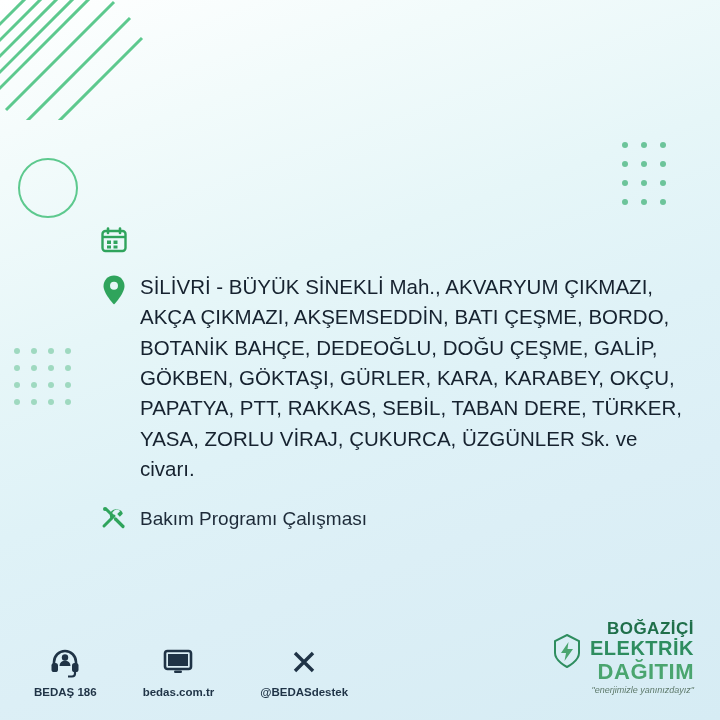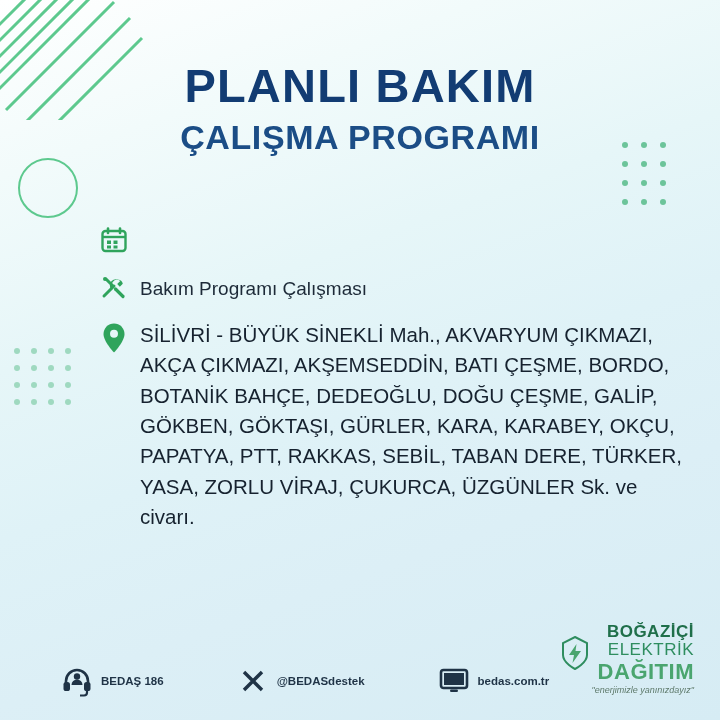--- a/index.html
+++ b/index.html
@@ -134,39 +134,38 @@
   .foot-items {
     position: absolute;
     left: 34px;
     bottom: 6px;
     display: flex;
     gap: 46px;
     align-items: flex-end;
   }
   .foot-item {
     display: flex;
-    flex-direction: row;
+    flex-direction: column;
     align-items: center;
     gap: 7px;
-    margin-left: 26px;
   }
   .foot-item .lbl {
     font-size: 11.5px;
     color: #1f3346;
     font-weight: bold;
   }
   .brand {
     position: absolute;
     right: 26px;
     bottom: 8px;
     text-align: right;
     line-height: 1.08;
   }
   .brand .l1 { font-size: 17px; font-weight: bold; color: #1f6f4a; letter-spacing: 0.5px;}
-  .brand .l2 { font-size: 17px; font-weight: normal; color: #2e8d5f; letter-spacing: 0.5px;}
+  .brand .l2 { font-size: 20px; font-weight: bold; color: #2e8d5f; letter-spacing: 0.5px;}
   .brand .l3 { font-size: 22px; font-weight: bold; color: #4aa56f; letter-spacing: 0.5px;}
   .brand .slogan { font-size: 9px; color: #5e7a6b; margin-top: 3px; font-style: italic; }
   .brand-wrap { display: flex; align-items: center; justify-content: flex-end; gap: 8px; }
   .brand-mark { width: 30px; height: 34px; }
 </style>
 </head>
 <body>
 
 <div class="poster">
 
@@ -214,97 +213,93 @@
     <span></span>
       <span></span>
       <span></span>
       <span></span>
     <span></span>
       <span></span>
       <span></span>
       <span></span>
   </div>
 
-  <div class="heading">
-    <div class="title-main">PLANLI BAKIM</div>
-    <div class="title-sub">ÇALIŞMA PROGRAMI</div>
-  </div>
 
   <div class="info">
 
     <div class="row">
       <div class="ic">
         <svg width="28" height="28" viewBox="0 0 28 28">
           <rect x="2.5" y="5" width="23" height="20" rx="3" fill="none" stroke="#2fa45c" stroke-width="2.4"></rect>
           <line x1="2.5" y1="11" x2="25.5" y2="11" stroke="#2fa45c" stroke-width="2.4"></line>
           <line x1="8" y1="2.5" x2="8" y2="7" stroke="#2fa45c" stroke-width="2.6" stroke-linecap="round"></line>
           <line x1="20" y1="2.5" x2="20" y2="7" stroke="#2fa45c" stroke-width="2.6" stroke-linecap="round"></line>
           <rect x="7" y="14.5" width="4" height="3.5" fill="#2fa45c"></rect>
           <rect x="13.5" y="14.5" width="4" height="3.5" fill="#2fa45c"></rect>
           <rect x="7" y="19.5" width="4" height="3" fill="#2fa45c"></rect>
           <rect x="13.5" y="19.5" width="4" height="3" fill="#2fa45c"></rect>
         </svg>
       </div>
     </div>
 
 
+    <div class="row address">
+      <div class="ic">
+        <svg width="28" height="32" viewBox="0 0 28 32">
+          <path d="M14 1.5 C8.2 1.5 3.5 6.2 3.5 12 C3.5 19.6 14 30.5 14 30.5 C14 30.5 24.5 19.6 24.5 12 C24.5 6.2 19.8 1.5 14 1.5 Z" fill="#2fa45c"></path>
+          <circle cx="14" cy="11.8" r="4" fill="#e6f6f8"></circle>
+        </svg>
+      </div>
+      <div class="txt">SİLİVRİ - BÜYÜK SİNEKLİ Mah., AKVARYUM ÇIKMAZI, AKÇA ÇIKMAZI, AKŞEMSEDDİN, BATI ÇEŞME, BORDO, BOTANİK BAHÇE, DEDEOĞLU, DOĞU ÇEŞME, GALİP, GÖKBEN, GÖKTAŞI, GÜRLER, KARA, KARABEY, OKÇU, PAPATYA, PTT, RAKKAS, SEBİL, TABAN DERE, TÜRKER, YASA, ZORLU VİRAJ, ÇUKURCA, ÜZGÜNLER Sk. ve civarı.</div>
+    </div>
+
     <div class="row">
       <div class="ic">
         <svg width="28" height="28" viewBox="0 0 28 28">
           <path d="M4 22 L14 12" stroke="#2fa45c" stroke-width="3" stroke-linecap="round"></path>
           <path d="M18 5.5 a5.5 5.5 0 0 0 -5 8.8 l-1.4 1.4 a5.5 5.5 0 0 1 8.6 -8.6 l-3 3 2.6 2.6 3-3 a5.5 5.5 0 0 0 -4.8 -4.2 z" fill="#2fa45c"></path>
           <path d="M6 5 L12.5 11.5" stroke="#2fa45c" stroke-width="3" stroke-linecap="round"></path>
           <path d="M15.5 15 L23 22.5" stroke="#2fa45c" stroke-width="3.2" stroke-linecap="round"></path>
           <circle cx="5" cy="5" r="2" fill="#2fa45c"></circle>
         </svg>
       </div>
       <div class="txt">Bakım Programı Çalışması</div>
     </div>
 
-    <div class="row address">
-      <div class="ic">
-        <svg width="28" height="32" viewBox="0 0 28 32">
-          <path d="M14 1.5 C8.2 1.5 3.5 6.2 3.5 12 C3.5 19.6 14 30.5 14 30.5 C14 30.5 24.5 19.6 24.5 12 C24.5 6.2 19.8 1.5 14 1.5 Z" fill="#2fa45c"></path>
-          <circle cx="14" cy="11.8" r="4" fill="#e6f6f8"></circle>
-        </svg>
-      </div>
-      <div class="txt">SİLİVRİ - BÜYÜK SİNEKLİ Mah., AKVARYUM ÇIKMAZI, AKÇA ÇIKMAZI, AKŞEMSEDDİN, BATI ÇEŞME, BORDO, BOTANİK BAHÇE, DEDEOĞLU, DOĞU ÇEŞME, GALİP, GÖKBEN, GÖKTAŞI, GÜRLER, KARA, KARABEY, OKÇU, PAPATYA, PTT, RAKKAS, SEBİL, TABAN DERE, TÜRKER, YASA, ZORLU VİRAJ, ÇUKURCA, ÜZGÜNLER Sk. ve civarı.</div>
-    </div>
-
   </div>
 
   <div class="footer">
     <div class="foot-items">
 
       <div class="foot-item">
         <svg width="34" height="34" viewBox="0 0 34 34">
           <path d="M6 22 V17 a11 11 0 0 1 22 0 v5" fill="none" stroke="#1f3346" stroke-width="2.6"></path>
           <rect x="3.5" y="18" width="6.5" height="9" rx="2.6" fill="#1f3346"></rect>
           <rect x="24" y="18" width="6.5" height="9" rx="2.6" fill="#1f3346"></rect>
           <path d="M27 27 v1.5 a3 3 0 0 1 -3 3 h-4" fill="none" stroke="#1f3346" stroke-width="2.2"></path>
           <circle cx="17" cy="12.5" r="3.2" fill="#1f3346"></circle>
           <path d="M11.5 21 a5.5 5.5 0 0 1 11 0 z" fill="#1f3346"></path>
         </svg>
         <div class="lbl">BEDAŞ 186</div>
       </div>
 
       <div class="foot-item">
         <svg width="34" height="34" viewBox="0 0 34 34">
-          <path d="M8 8 L26 26 M26 8 L8 26" stroke="#1f3346" stroke-width="3.4" stroke-linecap="butt"></path>
-        </svg>
-        <div class="lbl">@BEDASdestek</div>
-      </div>
-
-      <div class="foot-item">
-        <svg width="34" height="34" viewBox="0 0 34 34">
           <rect x="4" y="6" width="26" height="18" rx="2.5" fill="none" stroke="#1f3346" stroke-width="2.6"></rect>
           <rect x="7" y="9" width="20" height="12" fill="#1f3346"></rect>
           <rect x="13" y="25.5" width="8" height="2.6" rx="1.3" fill="#1f3346"></rect>
         </svg>
         <div class="lbl">bedas.com.tr</div>
+      </div>
+
+      <div class="foot-item">
+        <svg width="34" height="34" viewBox="0 0 34 34">
+          <path d="M8 8 L26 26 M26 8 L8 26" stroke="#1f3346" stroke-width="3.4" stroke-linecap="butt"></path>
+        </svg>
+        <div class="lbl">@BEDASdestek</div>
       </div>
 
     </div>
 
     <div class="brand">
       <div class="brand-wrap">
         <svg class="brand-mark" viewBox="0 0 30 34">
           <path d="M15 1 L27 7 V19 C27 27 15 33 15 33 C15 33 3 27 3 19 V7 Z" fill="none" stroke="#2e8d5f" stroke-width="2"></path>
           <path d="M16.5 8 L9 19 h5 l-1.5 8 L21 15 h-5.5 z" fill="#4aa56f"></path>
         </svg>

